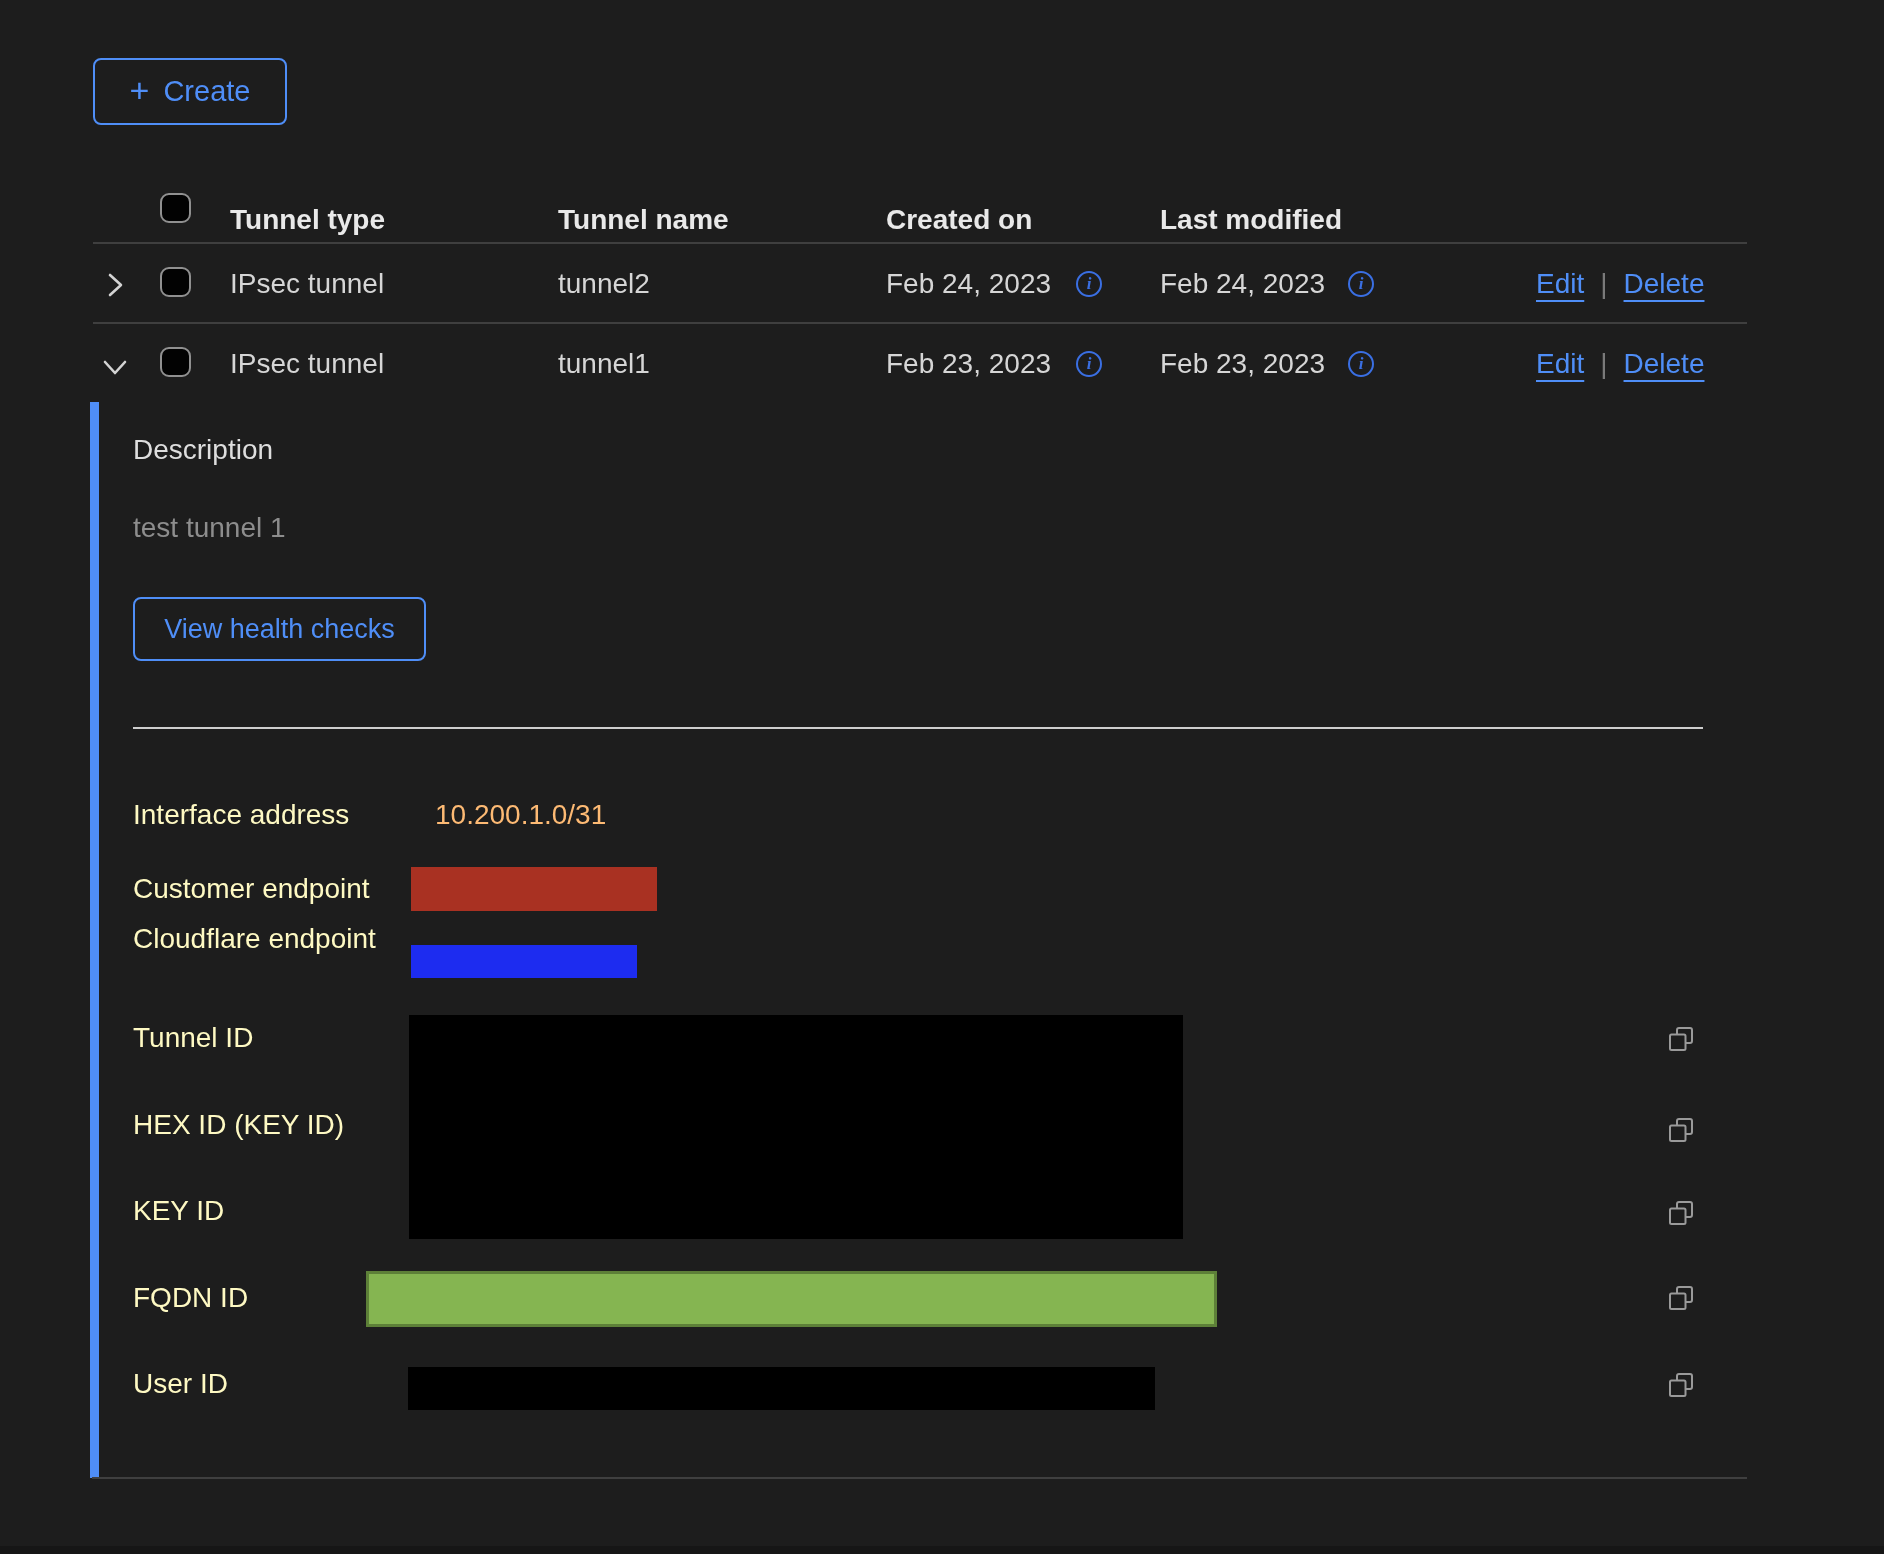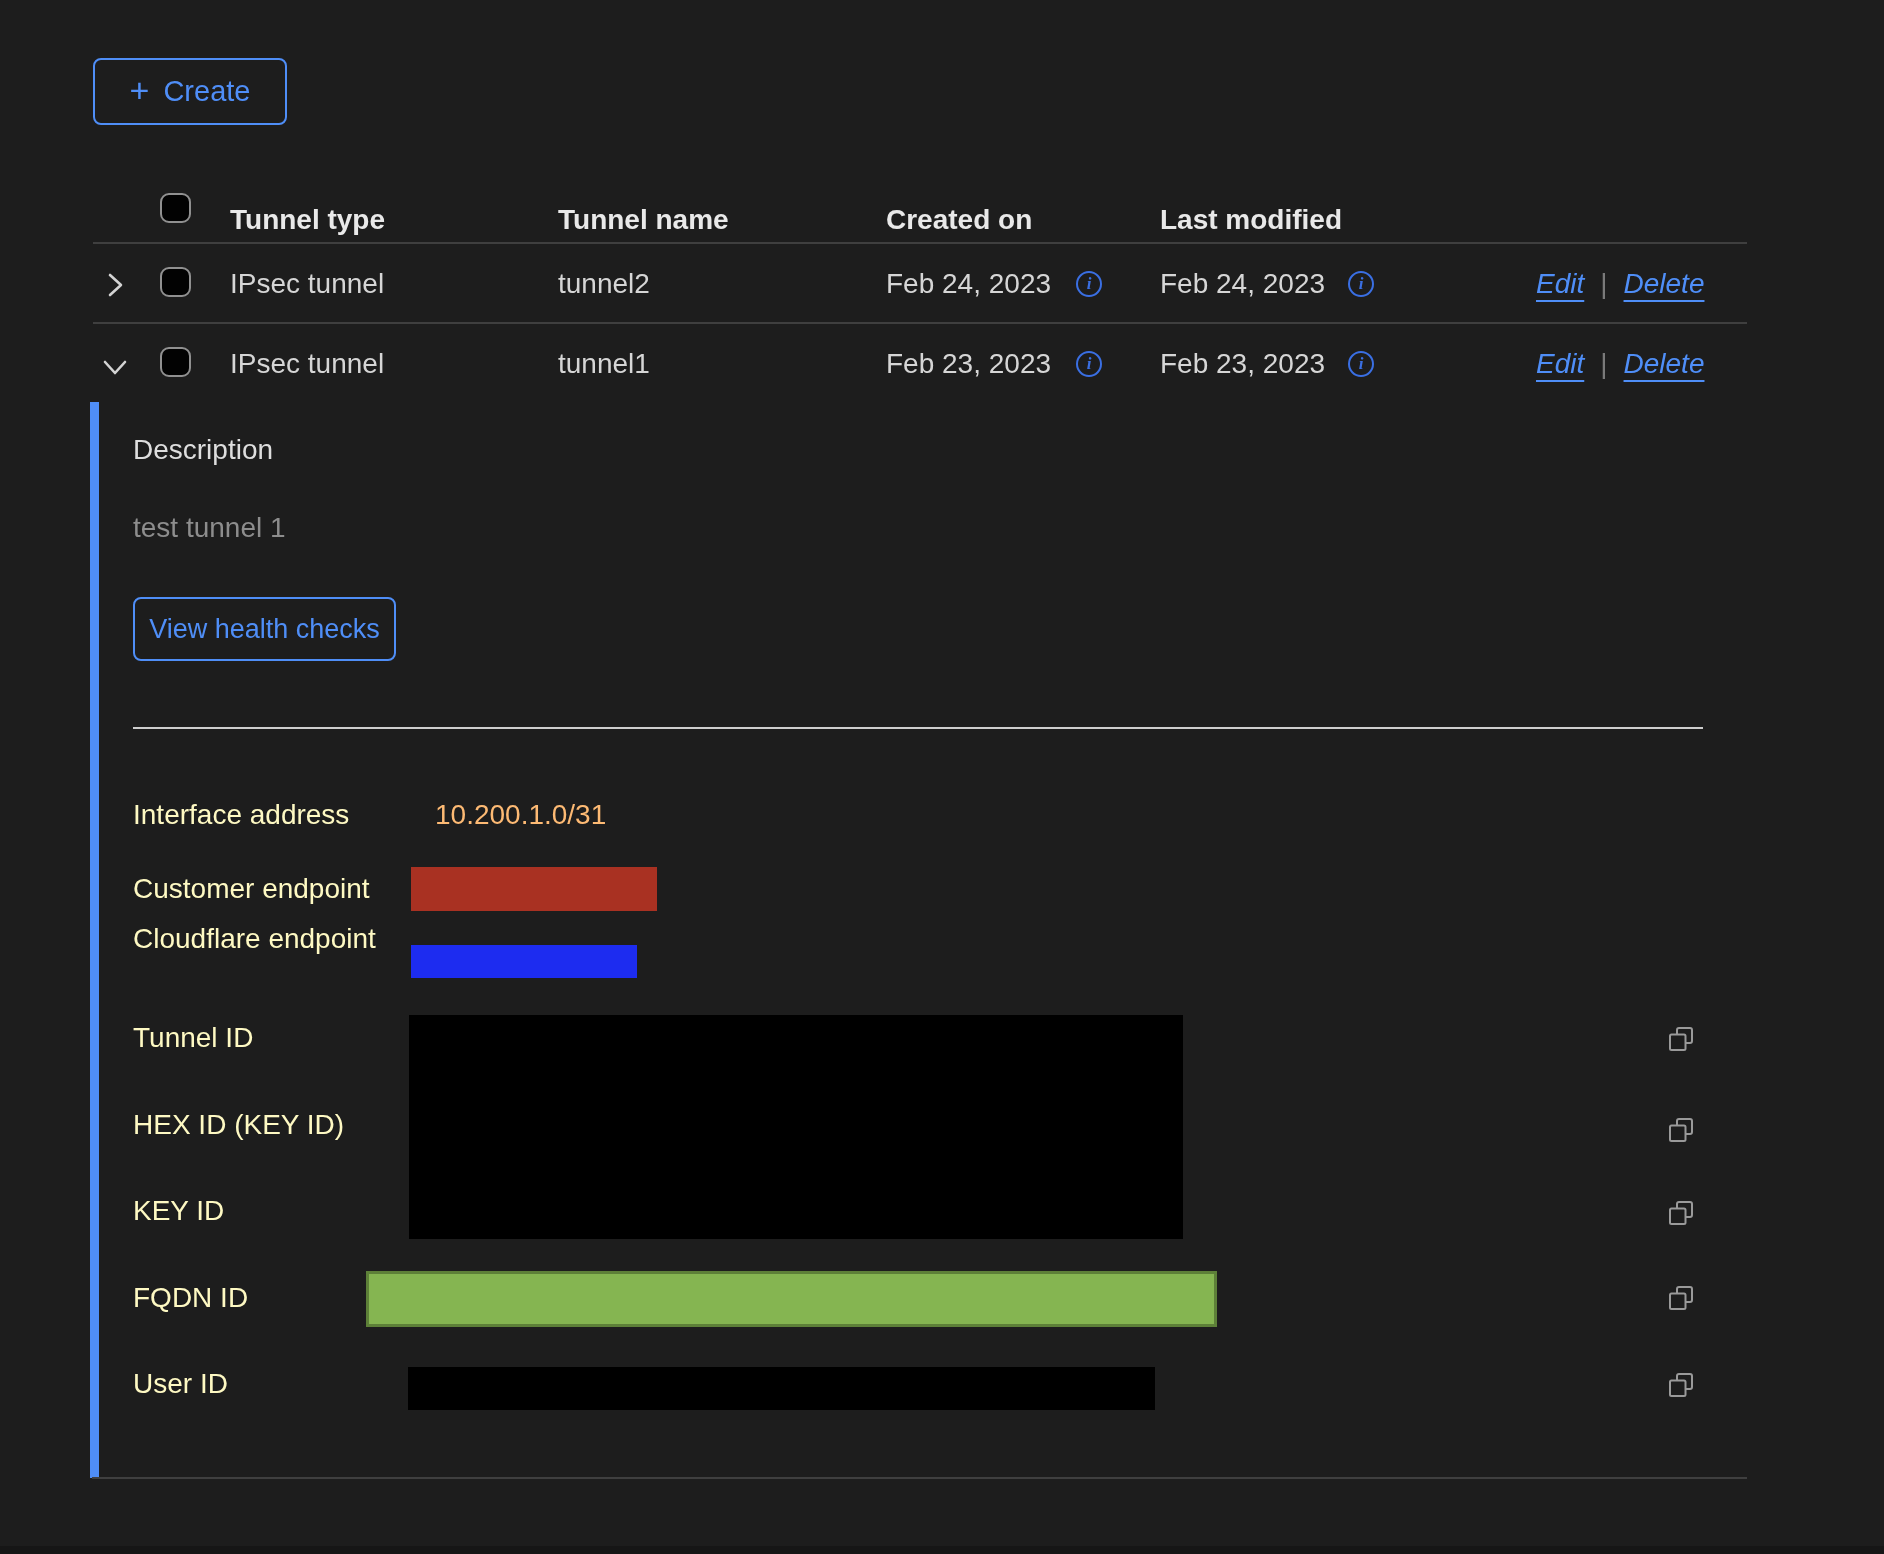--- a/index.html
+++ b/index.html
@@ -55,29 +55,29 @@
     align-items:center;justify-content:center;color:var(--info);
     font-family:"Liberation Serif",serif;font-size:17px;font-style:italic;font-weight:700;
     vertical-align:-3px;cursor:pointer;
   }
   .info-created{position:absolute;left:1076px;top:3px}
   .info-modified{position:absolute;left:1348px;top:3px}
 
   .actions{position:absolute;left:1536px;top:0;display:flex;gap:16px;align-items:center;font-size:28px}
   .link{
     color:var(--accent);text-decoration:underline;text-underline-offset:7px;
-    text-decoration-thickness:2px;cursor:pointer;font-style:italic;
+    text-decoration-thickness:2px;cursor:pointer;
   }
   .pipe{color:#7a7a7a;text-decoration:none}
 
   
   #blue-bar{left:90px;top:402px;width:9px;height:1076px;background:var(--accent)}
   #desc-label{left:133px;top:434px;font-size:28px;color:#dedede}
   #desc-value{left:133px;top:512px;font-size:28px;color:var(--text-dim)}
-  #health-btn{left:133px;top:597px;width:263px;height:64px;font-size:27px}
+  #health-btn{left:133px;top:597px;width:293px;height:64px;font-size:27px}
   #light-divider{left:133px;top:727px;width:1570px;height:2px;background:var(--divider-light);position:absolute}
 
   .kv-label{position:absolute;left:133px;font-size:28px;color:#fef9c3;white-space:nowrap}
   .kv-value{position:absolute;left:435px;font-size:28px;color:#fdba74;white-space:nowrap}
 
   .redact{position:absolute}
   #redact-customer{left:411px;top:867px;width:246px;height:44px;background:var(--redact-red)}
   #redact-cloudflare{left:411px;top:945px;width:226px;height:33px;background:var(--redact-blue)}
   #redact-ids{left:409px;top:1015px;width:774px;height:224px;background:var(--redact-black)}
   #redact-fqdn{left:366px;top:1271px;width:851px;height:56px;background:var(--redact-green);

